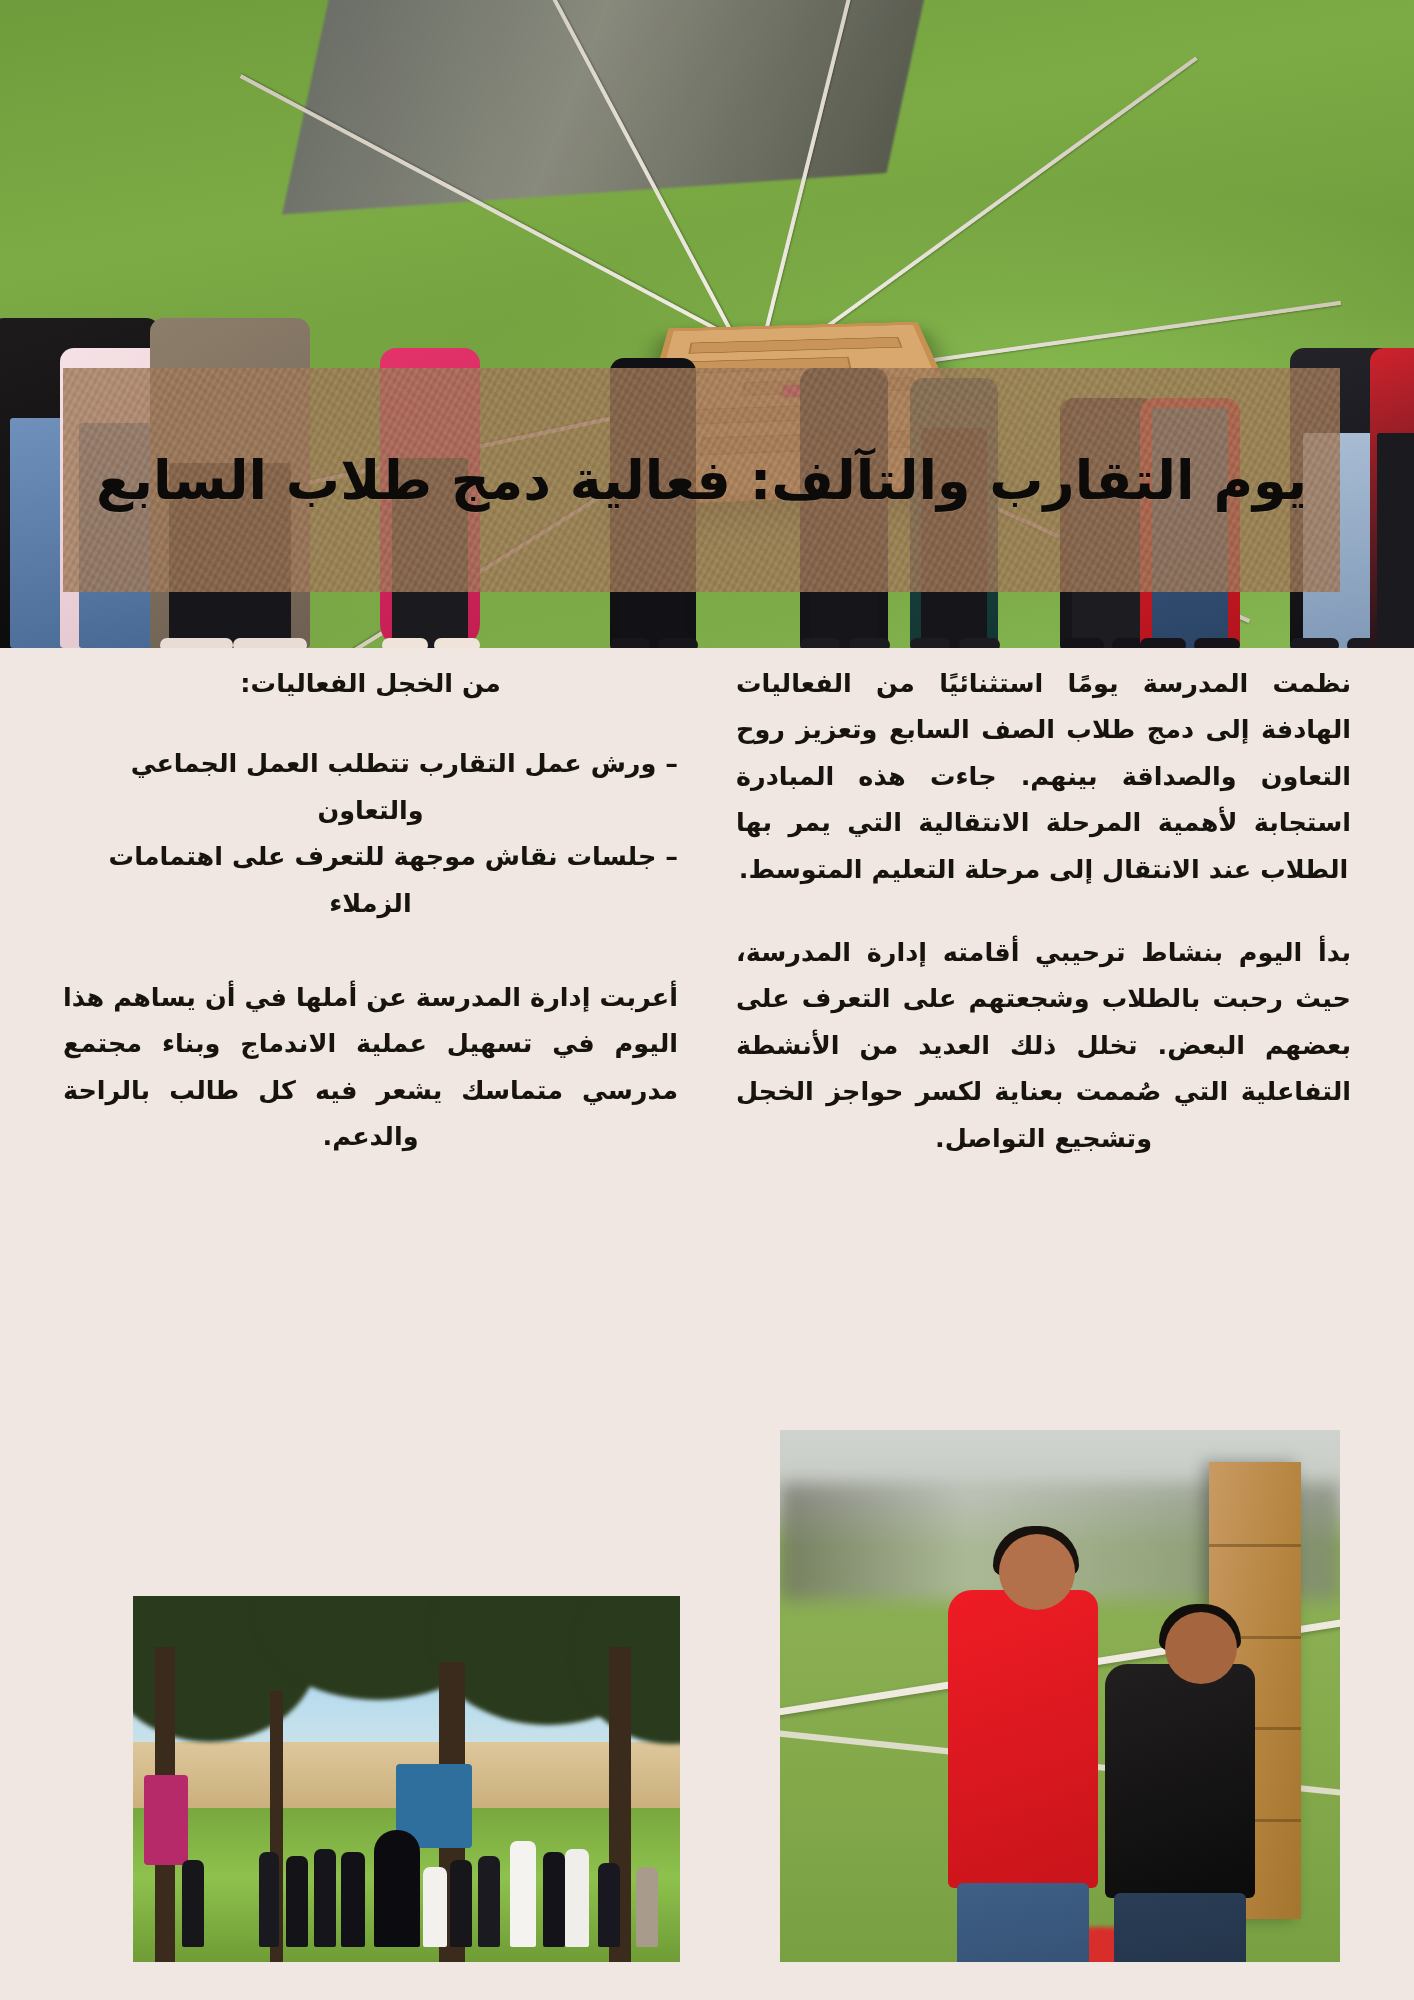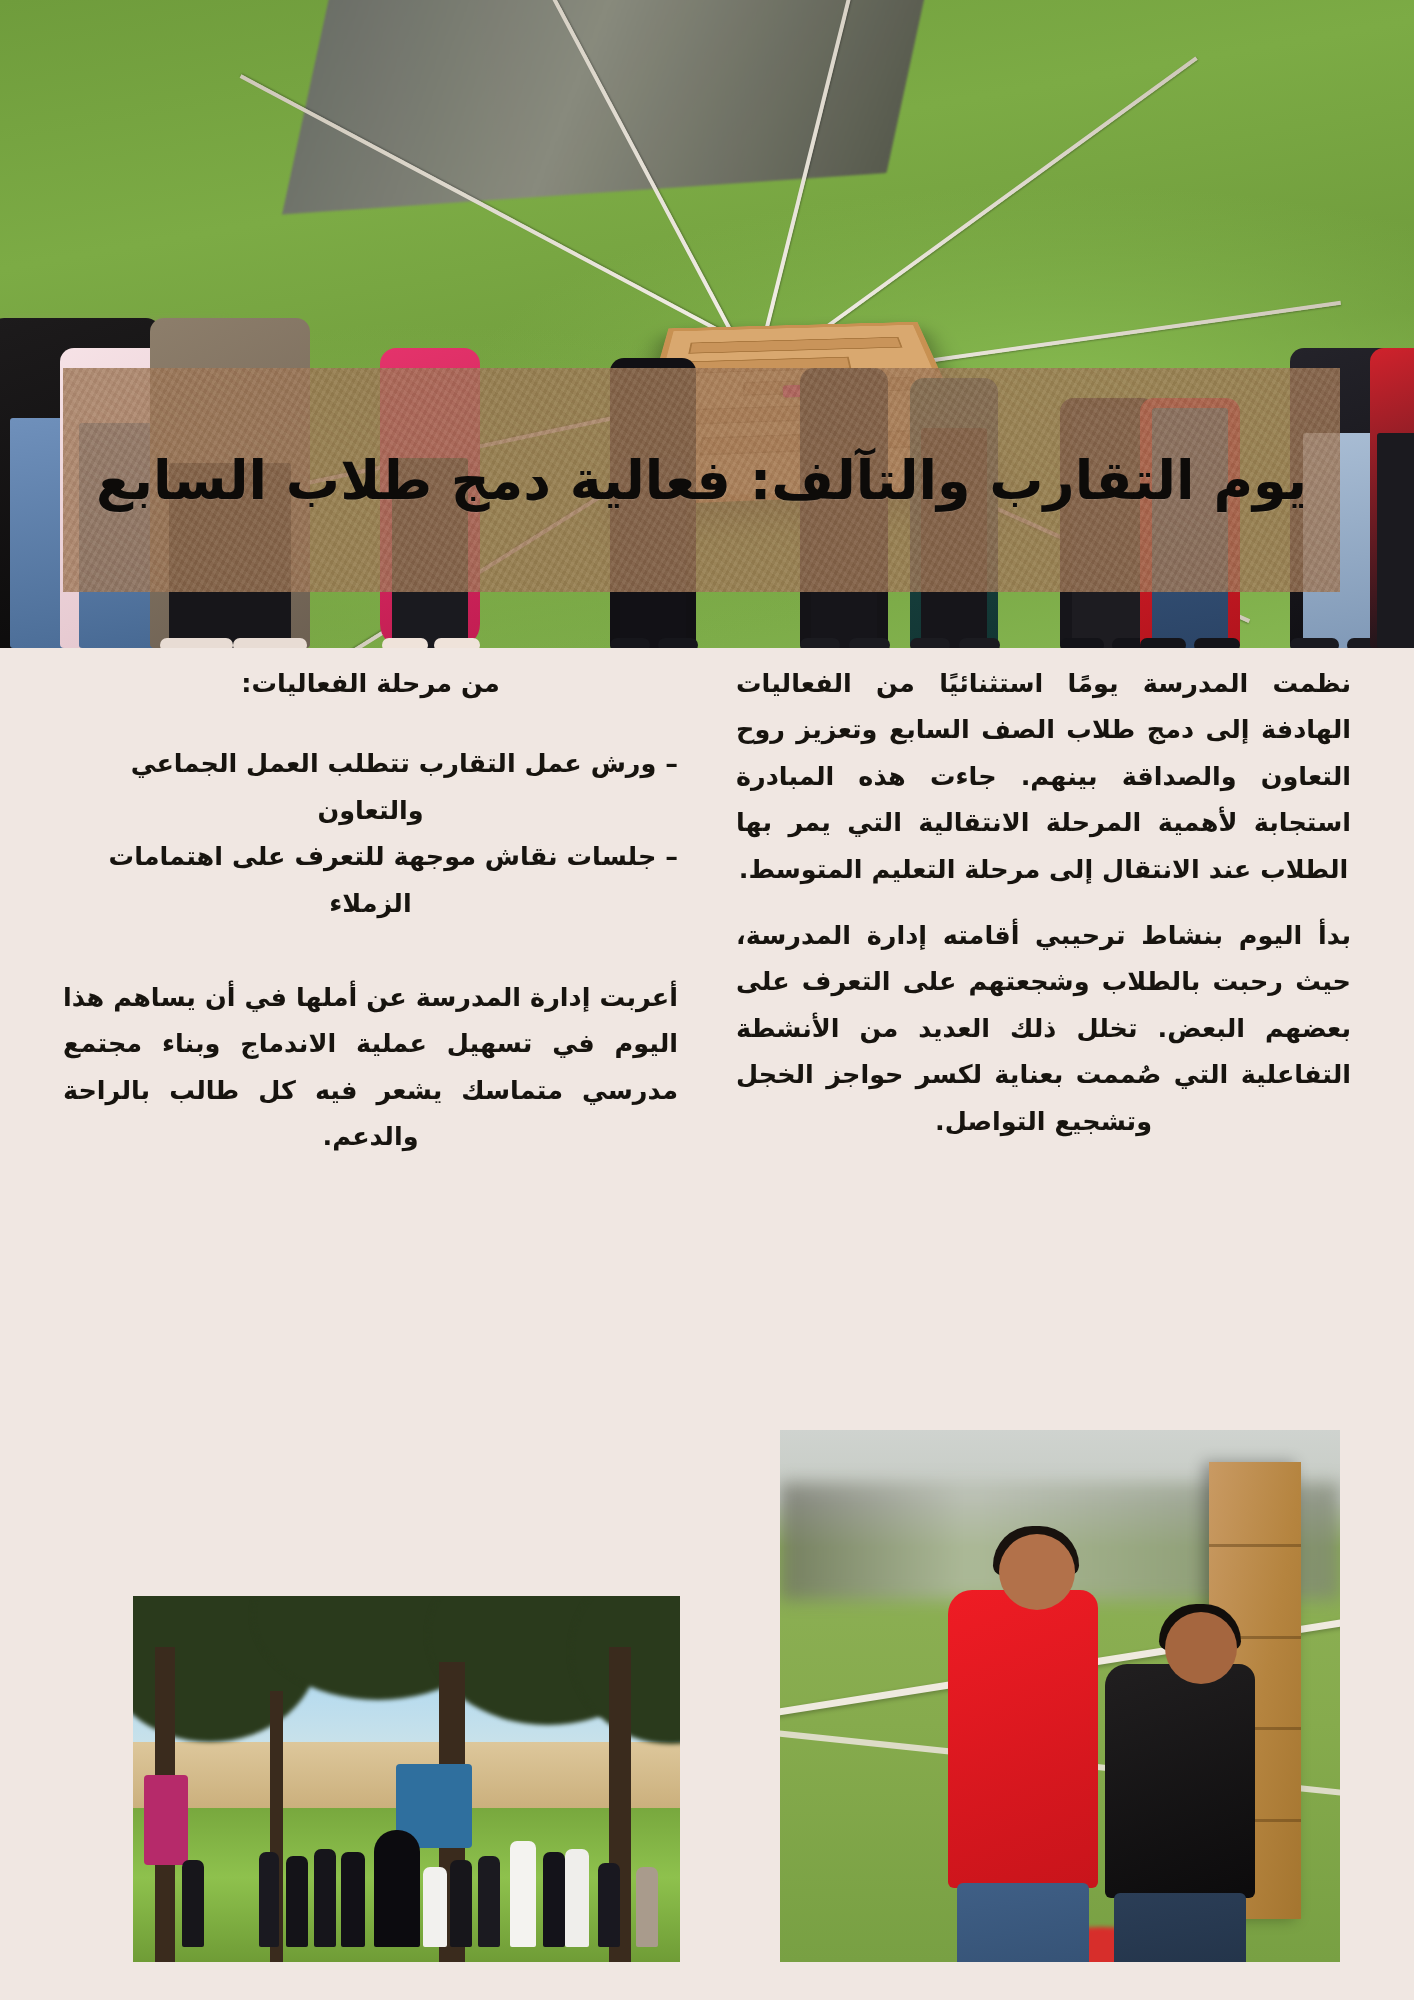--- a/index.html
+++ b/index.html
@@ -119,21 +119,21 @@
 
   .para, .list-head, .list-item {
     font-family:"DejaVu Sans", sans-serif;
     font-weight:700;
     font-size:25.5px;
     line-height:1.82;
     color:#17140f;
     text-align:justify;
     text-align-last:center;
   }
-  .para + .para { margin-top:20px; }
+  .para + .para { margin-top:37px; }
   .list-head { text-align:center; }
   .list-block { margin-top:34px; }
   .list-item { text-align:right; }
   .gap-lg { height:48px; }
 
   
   .photo {
     position:absolute;
     overflow:hidden;
     background:#7aa845;
@@ -332,21 +332,21 @@
 </div>
 
 <div class="content">
 
   <div class="col">
     <p class="para">نظمت المدرسة يومًا استثنائيًا من الفعاليات الهادفة إلى دمج طلاب الصف السابع وتعزيز روح التعاون والصداقة بينهم. جاءت هذه المبادرة استجابة لأهمية المرحلة الانتقالية التي يمر بها الطلاب عند الانتقال إلى مرحلة التعليم المتوسط.</p>
     <p class="para">بدأ اليوم بنشاط ترحيبي أقامته إدارة المدرسة، حيث رحبت بالطلاب وشجعتهم على التعرف على بعضهم البعض. تخلل ذلك العديد من الأنشطة التفاعلية التي صُممت بعناية لكسر حواجز الخجل وتشجيع التواصل.</p>
   </div>
 
   <div class="col">
-    <p class="list-head">من مرحلة الفعاليات:</p>
+    <p class="list-head">من الخجل الفعاليات:</p>
     <div class="list-block">
       <p class="list-item">– ورش عمل التقارب تتطلب العمل الجماعي والتعاون</p>
       <p class="list-item">– جلسات نقاش موجهة للتعرف على اهتمامات الزملاء</p>
     </div>
     <div class="gap-lg"></div>
     <p class="para">أعربت إدارة المدرسة عن أملها في أن يساهم هذا اليوم في تسهيل عملية الاندماج وبناء مجتمع مدرسي متماسك يشعر فيه كل طالب بالراحة والدعم.</p>
   </div>
 </div>
 
 <div class="photo photo-right">

